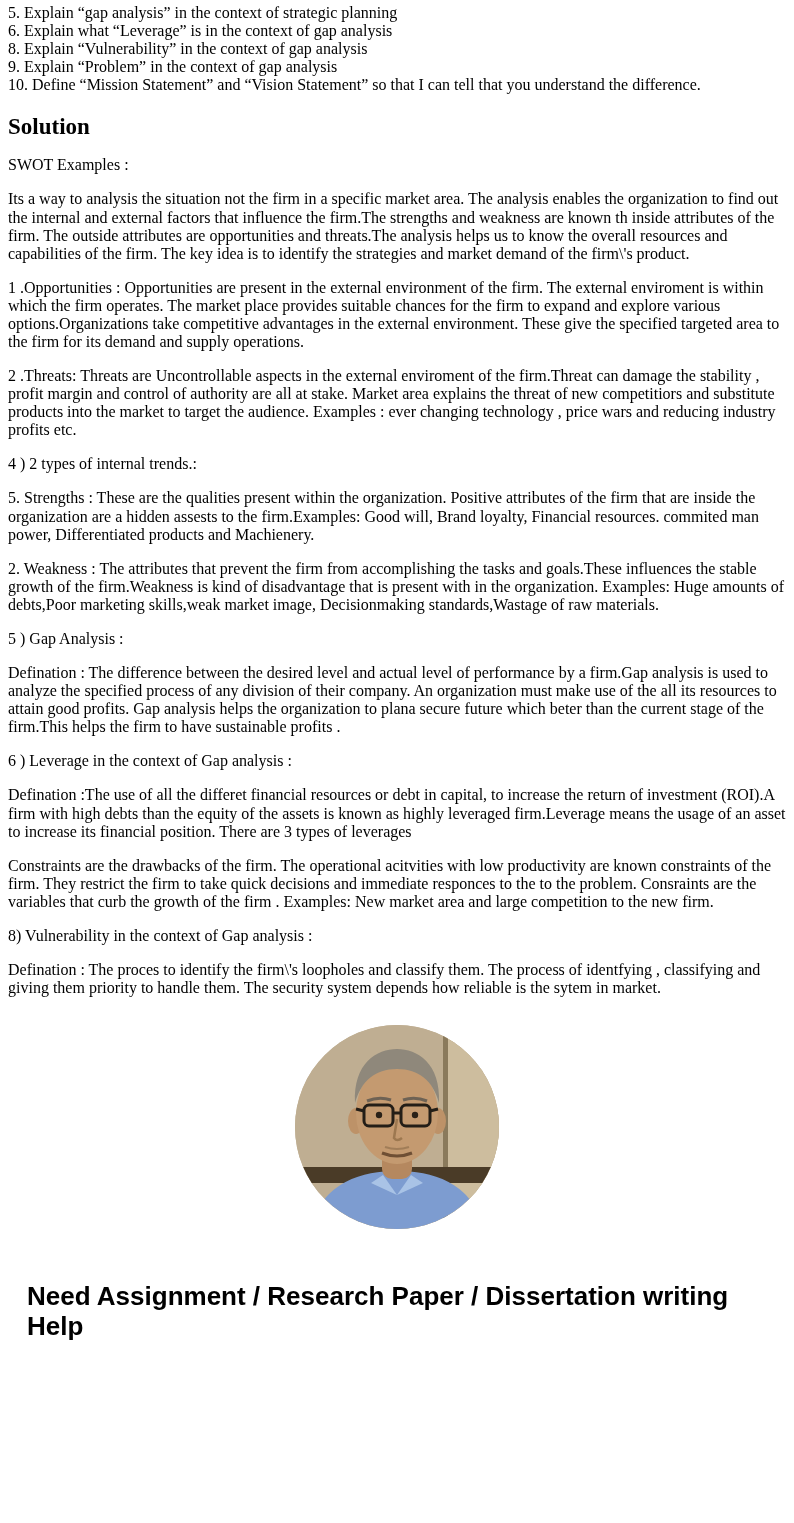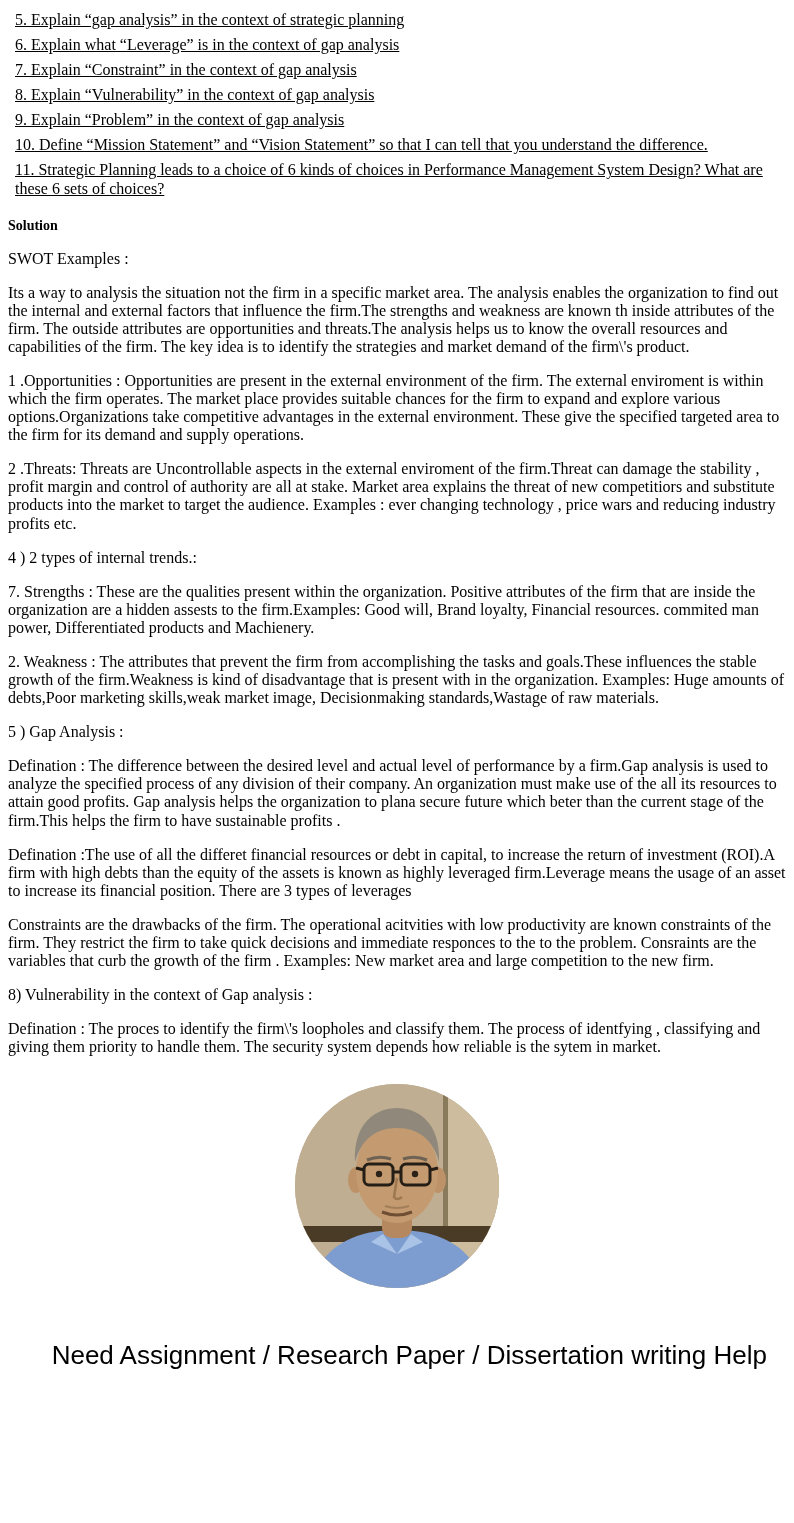--- a/index.html
+++ b/index.html
@@ -14,23 +14,23 @@
     width: 794px;
     min-height: 1523px;
     box-sizing: border-box;
     padding: 4px 8px 16px 8px;
     background: #ffffff;
   }
   .question-list {
     line-height: 1.13;
     margin: 0;
   }
-  .q-line { margin: 7px; text-decoration: underline; }
+  .q-line { margin: 0; }
   .solution-heading {
-    font-size: 14px;
+    font-size: 23px;
     font-weight: bold;
     margin: 20px 0 4px 0;
   }
   .para {
     margin: 16px 0;
     line-height: 1.13;
   }
   .para b { font-weight: normal; }
   .avatar-wrap {
     margin: 28px 0 0 0;
@@ -40,62 +40,61 @@
     width: 204px;
     height: 204px;
     border-radius: 50%;
     overflow: hidden;
     display: inline-block;
     background: #bfb093;
   }
   .avatar svg { display: block; width: 204px; height: 204px; }
   .footer {
     margin-top: 48px;
-    text-align: right;
+    text-align: left;
     font-family: "Liberation Sans", "DejaVu Sans", sans-serif;
-    font-weight: normal;
+    font-weight: bold;
     font-size: 26px;
     line-height: 1.16;
     color: #000000;
   }
   .footer-line { margin: 0 auto; max-width: 740px; }
   .footer-contact { margin-top: 6px; }
 </style>
 </head>
 <body>
 
 <div class="page">
 
   <div class="question-list">
     <div class="q-line">5. Explain “gap analysis” in the context of strategic planning</div>
     <div class="q-line">6. Explain what “Leverage” is in the context of gap analysis</div>
-    <div class="q-line">7. Explain “Constraint” in the context of gap analysis</div>
     <div class="q-line">8. Explain “Vulnerability” in the context of gap analysis</div>
     <div class="q-line">9. Explain “Problem” in the context of gap analysis</div>
     <div class="q-line">10. Define “Mission Statement” and “Vision Statement” so that I can tell that you understand the difference.</div>
-    <div class="q-line">11. Strategic Planning leads to a choice of 6 kinds of choices in Performance Management System Design? What are these 6 sets of choices?</div>
   </div>
 
   <h2 class="solution-heading">Solution</h2>
 
   <p class="para">SWOT Examples :</p>
   <p class="para">Its a way to analysis the situation not the firm in a specific market area. The analysis enables the organization to find out the internal and external factors that influence the firm.The strengths and weakness are known th inside attributes of the firm. The outside attributes are opportunities and threats.The analysis helps us to know the overall resources and capabilities of the firm. The key idea is to identify the strategies and market demand of the firm\'s product.</p>
 
   <p class="para"><b>1 .Opportunities</b><span> : Opportunities are present in the external environment of the firm. The external enviroment is within which the firm operates. The market place provides suitable chances for the firm to expand and explore various options.Organizations take competitive advantages in the external environment. These give the specified targeted area to the firm for its demand and supply operations.</span></p>
 
   <p class="para"><b>2 .Threats</b><span>: Threats are Uncontrollable aspects in the external enviroment of the firm.Threat can damage the stability , profit margin and control of authority are all at stake. Market area explains the threat of new competitiors and substitute products into the market to target the audience. Examples : ever changing technology , price wars and reducing industry profits etc.</span></p>
 
   <p class="para">4 ) 2 types of internal trends.:</p>
 
-  <p class="para"><b>7. Strengths :</b><span> These are the qualities present within the organization. Positive attributes of the firm that are inside the organization are a hidden assests to the firm.Examples: Good will, Brand loyalty, Financial resources. commited man power, Differentiated products and Machienery.</span></p>
+  <p class="para"><b>5. Strengths :</b><span> These are the qualities present within the organization. Positive attributes of the firm that are inside the organization are a hidden assests to the firm.Examples: Good will, Brand loyalty, Financial resources. commited man power, Differentiated products and Machienery.</span></p>
 
   <p class="para"><b>2. Weakness :</b><span> The attributes that prevent the firm from accomplishing the tasks and goals.These influences the stable growth of the firm.Weakness is kind of disadvantage that is present with in the organization. Examples: Huge amounts of debts,Poor marketing skills,weak market image, Decisionmaking standards,Wastage of raw materials.</span></p>
 
   <p class="para">5 ) Gap Analysis :</p>
   <p class="para">Defination : The difference between the desired level and actual level of performance by a firm.Gap analysis is used to analyze the specified process of any division of their company. An organization must make use of the all its resources to attain good profits. Gap analysis helps the organization to plana secure future which beter than the current stage of the firm.This helps the firm to have sustainable profits .</p>
+  <p class="para">6 ) Leverage in the context of Gap analysis :</p>
   <p class="para">Defination :The use of all the differet financial resources or debt in capital, to increase the return of investment (ROI).A firm with high debts than the equity of the assets is known as highly leveraged firm.Leverage means the usage of an asset to increase its financial position. There are 3 types of leverages</p>
   <p class="para">Constraints are the drawbacks of the firm. The operational acitvities with low productivity are known constraints of the firm. They restrict the firm to take quick decisions and immediate responces to the to the problem. Consraints are the variables that curb the growth of the firm . Examples: New market area and large competition to the new firm.</p>
   <p class="para">8) Vulnerability in the context of Gap analysis :</p>
   <p class="para">Defination : The proces to identify the firm\'s loopholes and classify them. The process of identfying , classifying and giving them priority to handle them. The security system depends how reliable is the sytem in market.</p>
 
   <div class="avatar-wrap">
     <div class="avatar">
       <svg viewBox="0 0 204 204" role="img" aria-label="photo of tutor, older man with glasses wearing a blue shirt">
 
         <rect x="0" y="0" width="204" height="204" fill="#bfae92"></rect>

